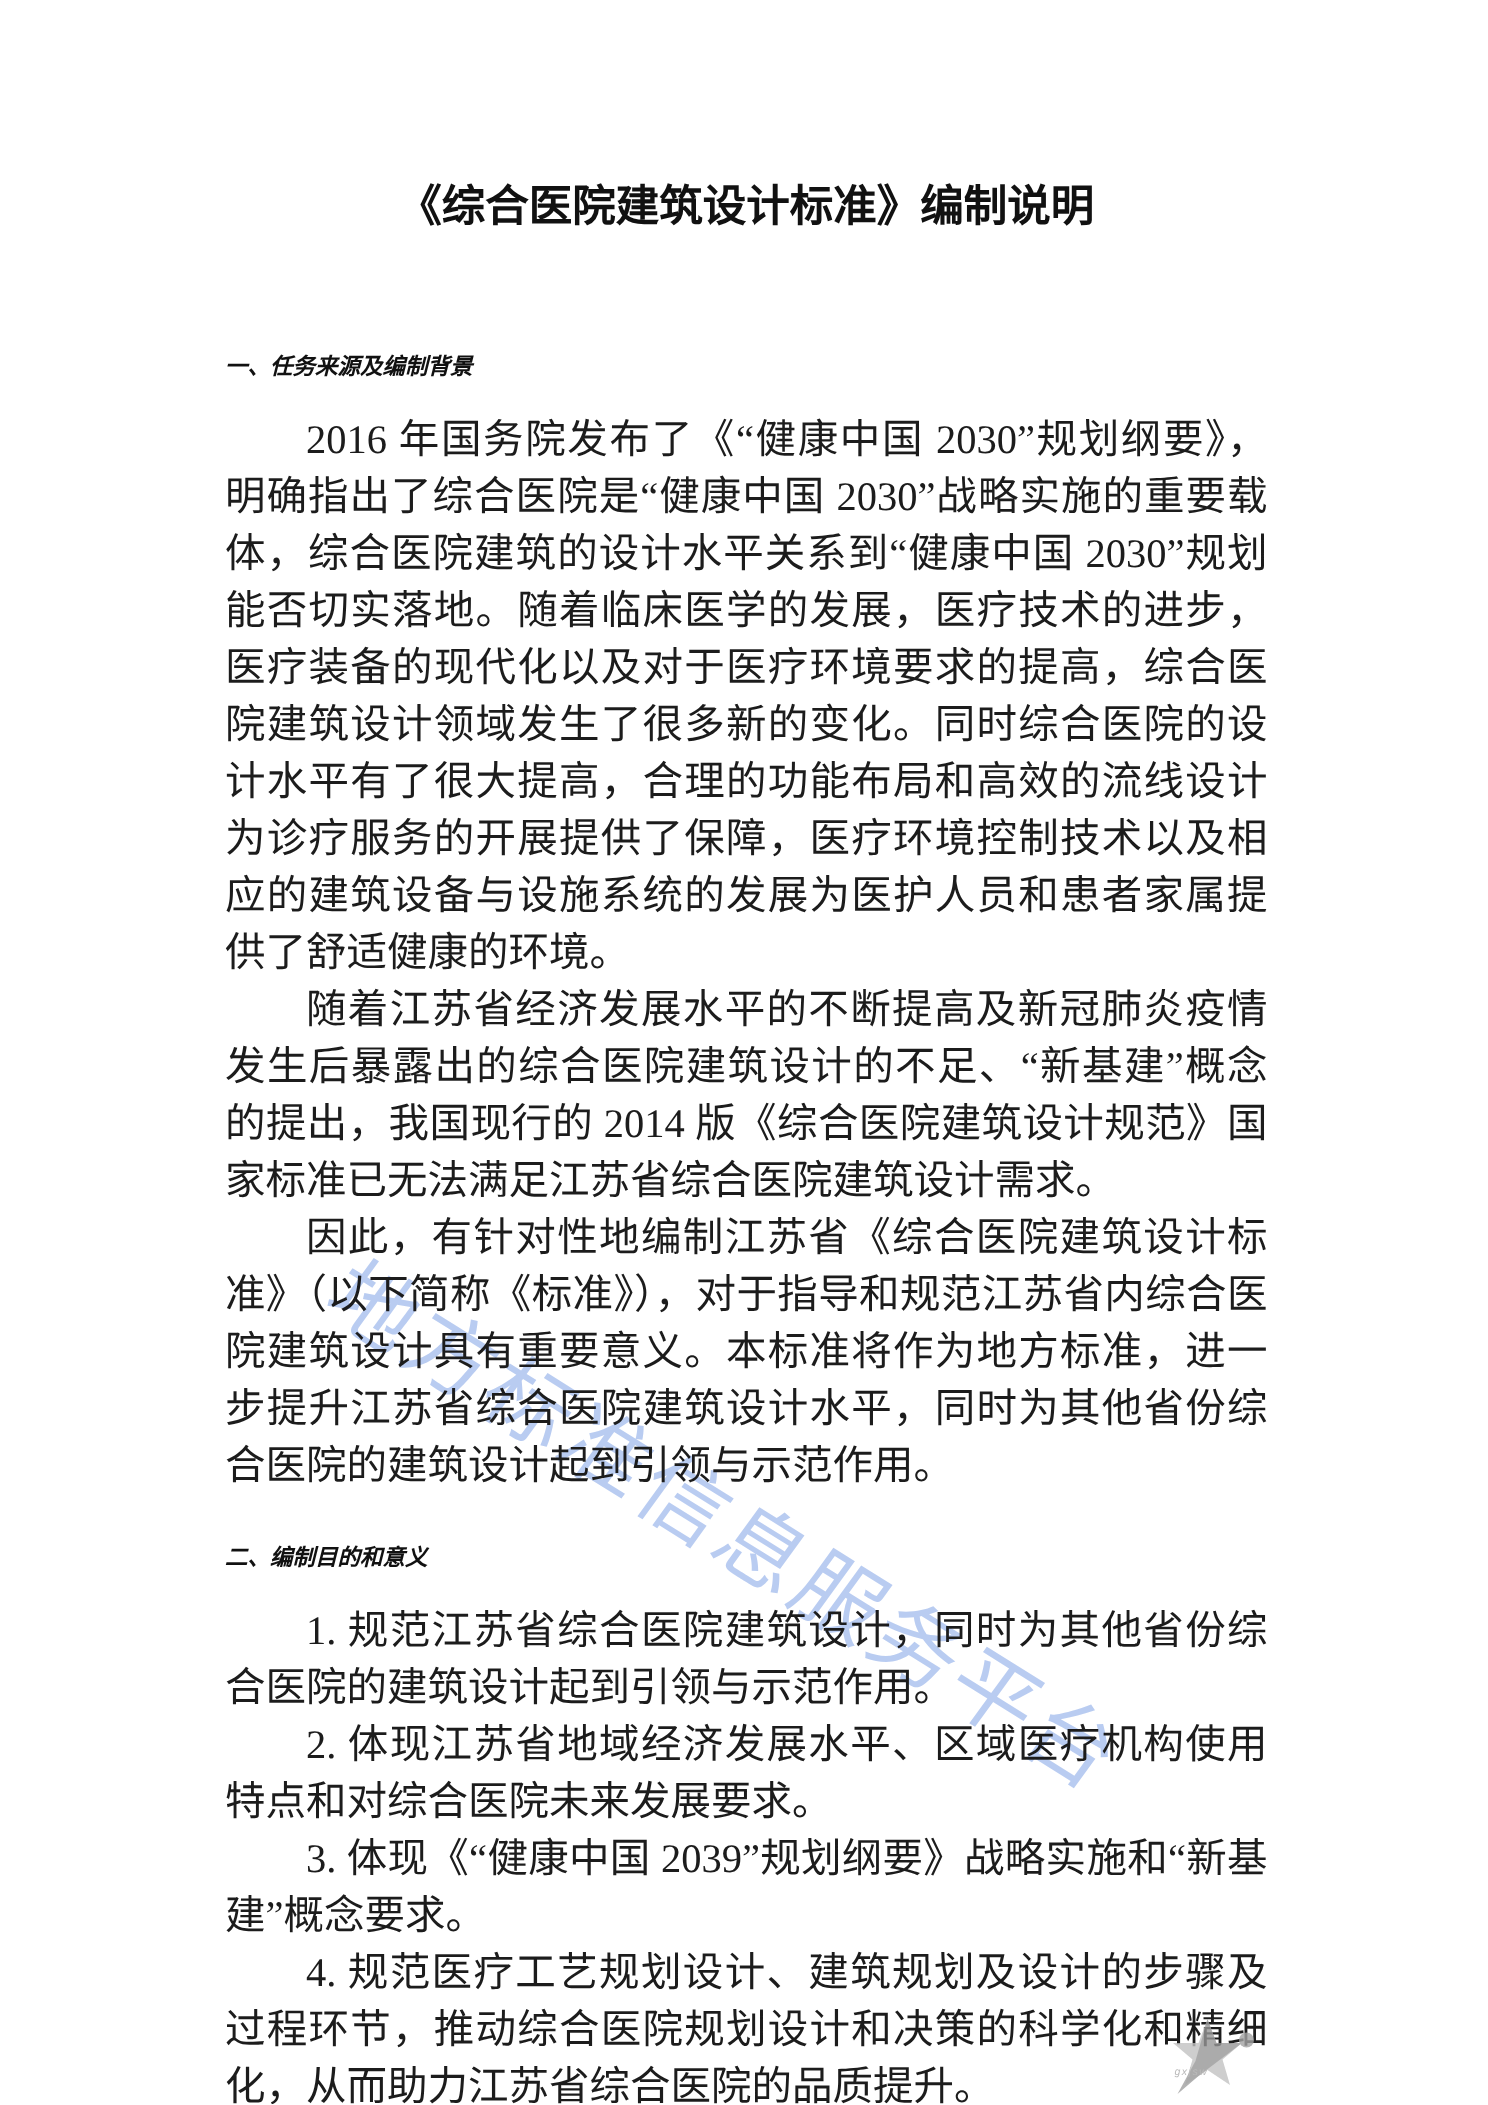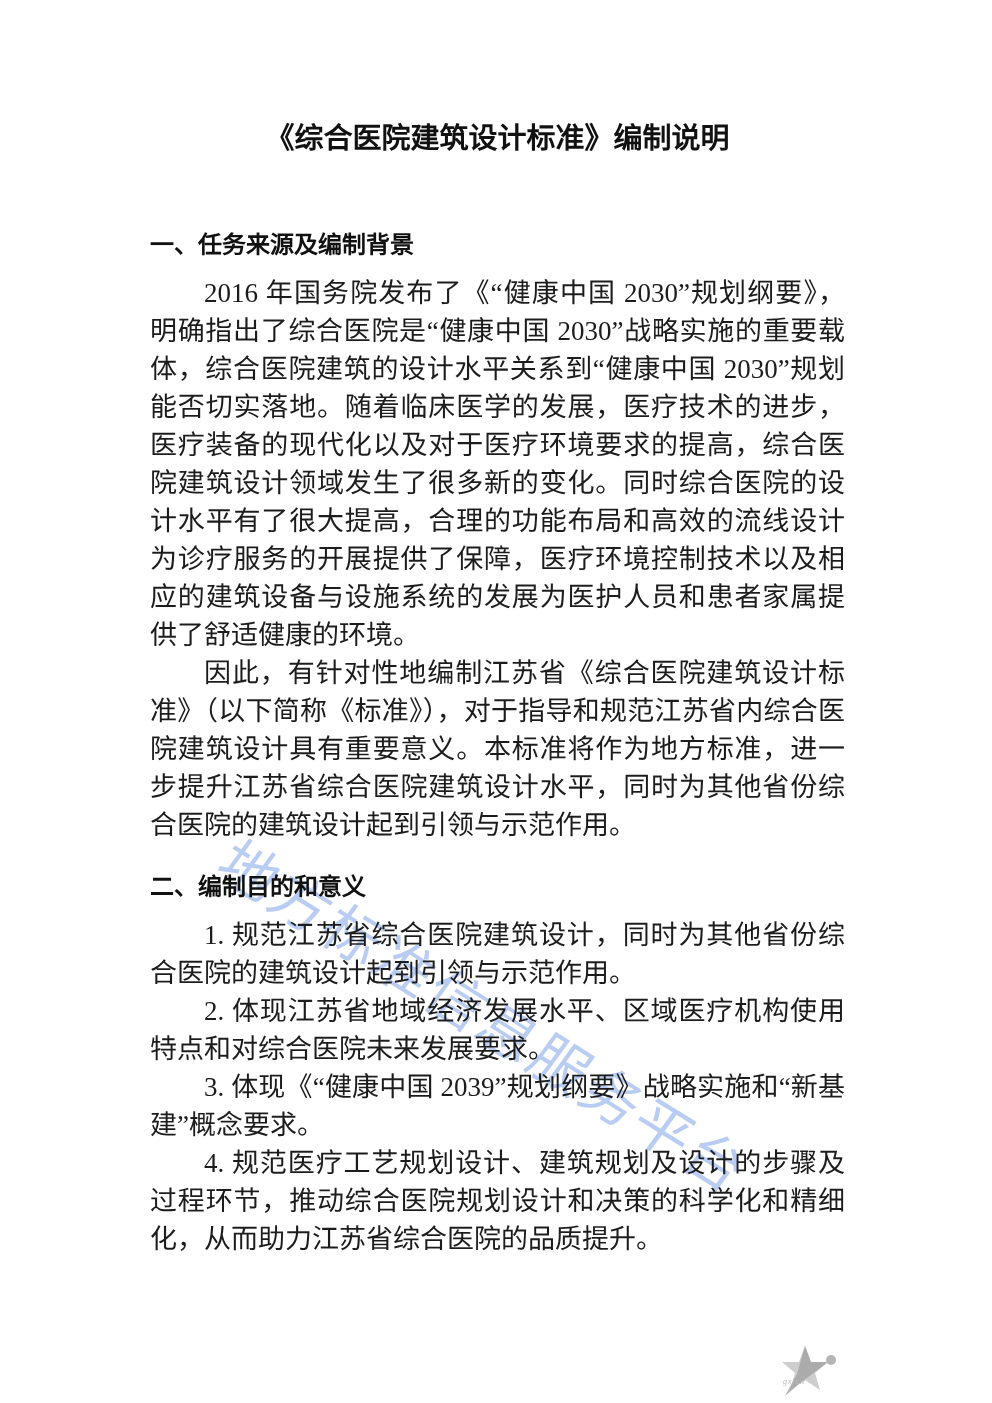--- a/index.html
+++ b/index.html
@@ -41,23 +41,24 @@
     font-family: "Liberation Sans", sans-serif;
     font-weight: bold;
     font-size: 29px;
     line-height: 40px;
     color: #111111;
   }
   .section-heading {
     margin: 28px 0 14px 0;
     font-family: "Liberation Sans", sans-serif;
     font-weight: bold;
-    font-size: 24px;
+    font-size: 15px;
     line-height: 30px;
     color: #111111;
+    font-style: italic;
   }
   .section-heading.first {
     margin-top: 0;
   }
   .body-par {
     margin: 0;
     font-size: 27px;
     line-height: 38px;
     text-align: justify;
     text-indent: 2em;
@@ -118,20 +119,21 @@
 
   <div class="watermark">地方标准信息服务平台</div>
 
   <div class="content">
 
     <h1 class="doc-title">《综合医院建筑设计标准》编制说明</h1>
 
     <section>
       <h2 class="section-heading first">一、任务来源及编制背景</h2>
       <p class="body-par">2016 年国务院发布了《“健康中国 2030”规划纲要》，明确指出了综合医院是“健康中国 2030”战略实施的重要载体，综合医院建筑的设计水平关系到“健康中国 2030”规划能否切实落地。随着临床医学的发展，医疗技术的进步，医疗装备的现代化以及对于医疗环境要求的提高，综合医院建筑设计领域发生了很多新的变化。同时综合医院的设计水平有了很大提高，合理的功能布局和高效的流线设计为诊疗服务的开展提供了保障，医疗环境控制技术以及相应的建筑设备与设施系统的发展为医护人员和患者家属提供了舒适健康的环境。</p>
+      <p class="body-par">随着江苏省经济发展水平的不断提高及新冠肺炎疫情发生后暴露出的综合医院建筑设计的不足、“新基建”概念的提出，我国现行的 2014 版《综合医院建筑设计规范》国家标准已无法满足江苏省综合医院建筑设计需求。</p>
       <p class="body-par">因此，有针对性地编制江苏省《综合医院建筑设计标准》（以下简称《标准》），对于指导和规范江苏省内综合医院建筑设计具有重要意义。本标准将作为地方标准，进一步提升江苏省综合医院建筑设计水平，同时为其他省份综合医院的建筑设计起到引领与示范作用。</p>
     </section>
 
     <section>
       <h2 class="section-heading">二、编制目的和意义</h2>
       <p class="body-par">1. 规范江苏省综合医院建筑设计，同时为其他省份综合医院的建筑设计起到引领与示范作用。</p>
       <p class="body-par">2. 体现江苏省地域经济发展水平、区域医疗机构使用特点和对综合医院未来发展要求。</p>
       <p class="body-par">3. 体现《“健康中国 2039”规划纲要》战略实施和“新基建”概念要求。</p>
       <p class="body-par">4. 规范医疗工艺规划设计、建筑规划及设计的步骤及过程环节，推动综合医院规划设计和决策的科学化和精细化，从而助力江苏省综合医院的品质提升。</p>
     </section>

